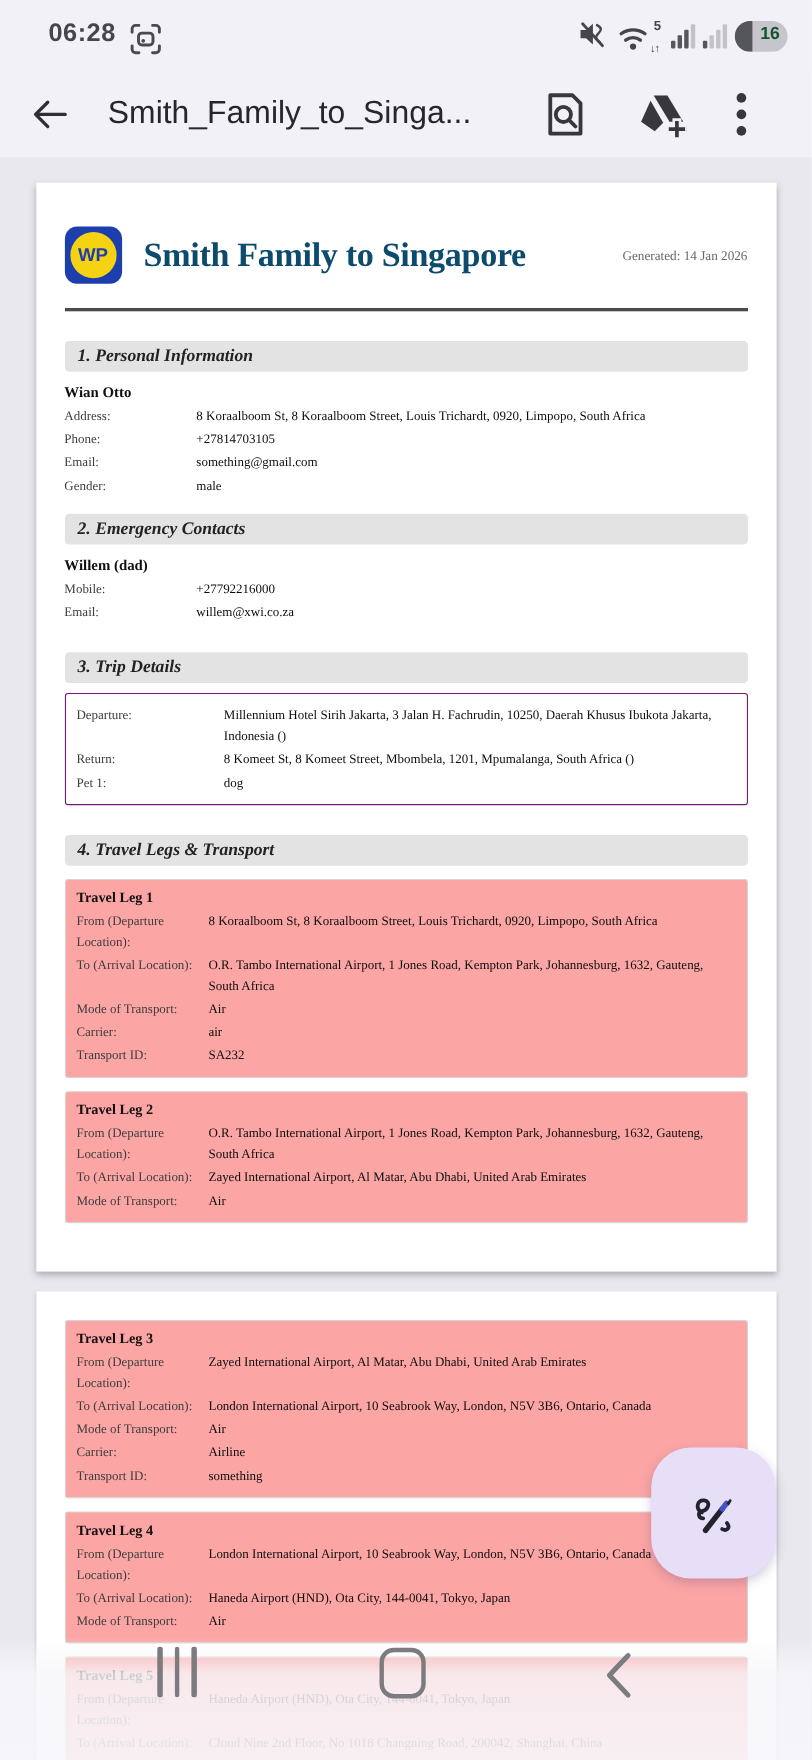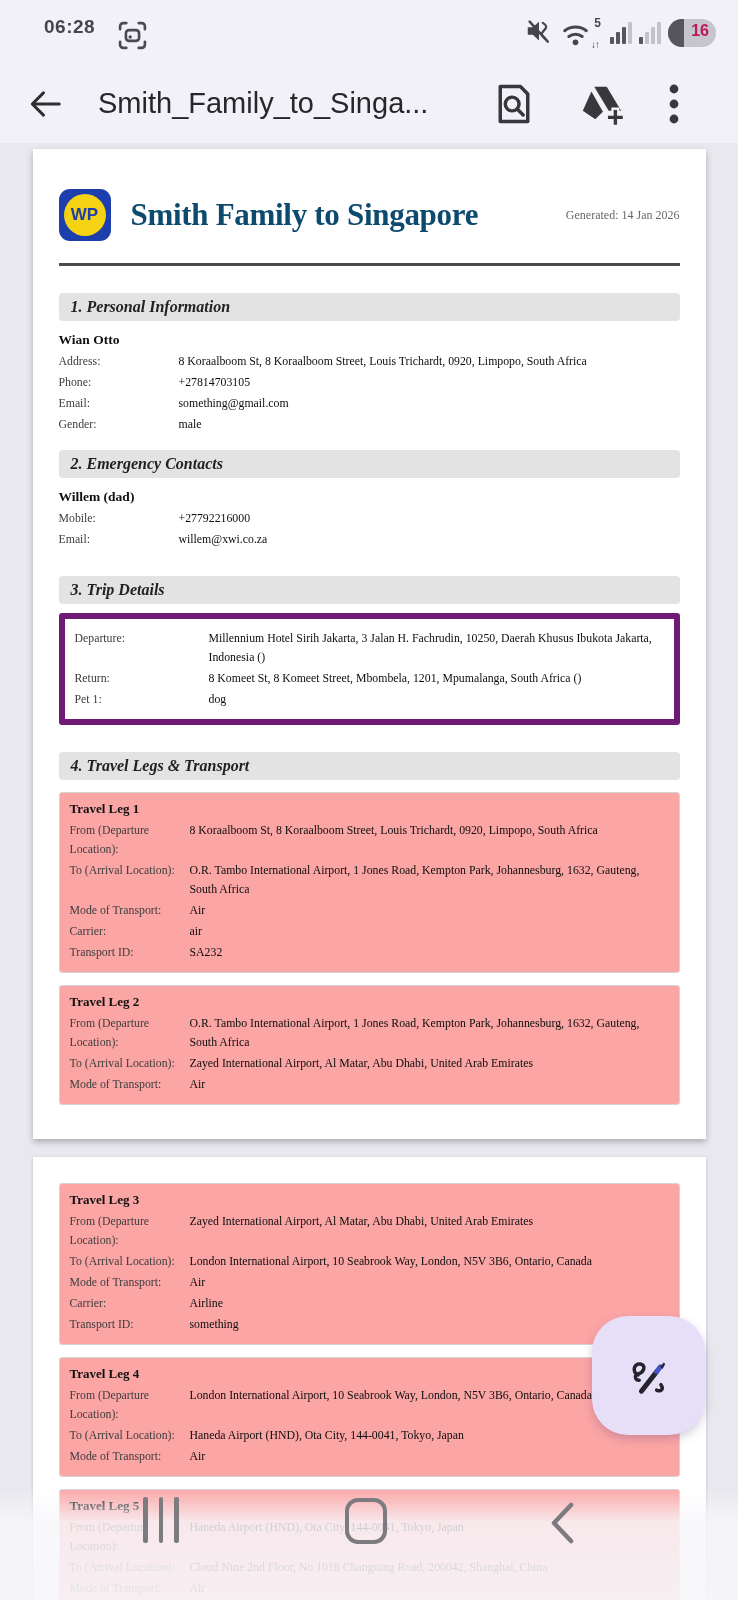--- a/index.html
+++ b/index.html
@@ -1,64 +1,64 @@
 <!DOCTYPE html>
 <html><head>
 <meta charset="utf-8">
 <style>
   html,body{margin:0;padding:0;}
   body{width:738px;height:1600px;position:relative;overflow:hidden;
        background:#f2f1f7;font-family:"Liberation Sans",sans-serif;}
 
   
   .status-bar{position:absolute;top:0;left:0;width:738px;height:64px;background:#f2f1f7;}
-  .sb-time{position:absolute;left:44px;top:16px;font-size:19px;font-weight:700;color:#45454b;letter-spacing:.5px;}
+  .sb-time{position:absolute;left:44px;top:16px;font-size:23px;font-weight:700;color:#45454b;letter-spacing:.5px;}
   .sb-capture{position:absolute;left:117px;top:20px;}
   .sb-right{position:absolute;right:22px;top:15px;display:flex;align-items:center;gap:7px;height:36px;}
   .sig{display:flex;align-items:flex-end;gap:2px;height:22px;}
   .sig i{display:block;width:4px;border-radius:1px;}
   .battery{position:relative;width:48px;height:28px;border-radius:14px;background:#c6c5cc;overflow:hidden;}
   .battery .fill{position:absolute;left:0;top:0;bottom:0;width:16px;background:#55555c;}
-  .battery span{position:absolute;right:7px;top:3px;font-size:16px;font-weight:700;color:#be185d;text-align:right;}
+  .battery span{position:absolute;right:7px;top:3px;font-size:16px;font-weight:700;color:#14532d;text-align:right;}
   .wifi-wrap{position:relative;width:42px;height:34px;}
   .wifi-5{position:absolute;right:2px;top:0;font-size:12px;font-weight:700;color:#45454b;}
   .wifi-arrows{position:absolute;right:4px;bottom:0;font-size:10px;color:#45454b;letter-spacing:-1px;}
 
   
   .app-bar{position:absolute;top:64px;left:0;width:708px;height:79px;background:#f2f1f7;
            display:flex;align-items:center;padding:0 26px;box-sizing:border-box;}
   .ab-title{font-size:29px;color:#27272b;margin-left:34px;flex:1;white-space:nowrap;overflow:hidden;}
   .ab-icons{display:flex;align-items:center;gap:42px;}
 
   
   .doc-area{position:absolute;top:143px;left:0;width:738px;height:1457px;background:#e8e8ee;overflow:hidden;}
   .page{width:673px;margin:0 auto;background:#fff;box-sizing:border-box;
         font-family:"Liberation Serif",serif;color:#101010;}
-  .page1{margin-top:6px;height:990px;padding:40px 26px 0;box-shadow:0 3px 6px rgba(60,60,70,.35);overflow:hidden;}
+  .page1{margin-top:23px;height:990px;padding:40px 26px 0;box-shadow:0 3px 6px rgba(60,60,70,.35);overflow:hidden;}
   .page-gap{height:18px;}
   .page2{height:460px;padding:14px 26px 0;box-shadow:0 1px 3px rgba(60,60,70,.25);overflow:hidden;}
 
   .doc-head{display:flex;align-items:center;}
   .logo{width:52px;height:52px;border-radius:11px;background:#1d3fae;position:relative;flex:0 0 auto;}
   .logo .disc{position:absolute;left:5px;top:5px;width:42px;height:42px;border-radius:50%;background:#f5d312;
               display:flex;align-items:center;justify-content:center;}
   .logo .disc b{color:#1d3fae;font-family:"Liberation Sans",sans-serif;font-size:17px;letter-spacing:0;}
   .doc-title{font-size:31px;font-weight:700;color:#0c4a6e;margin-left:20px;flex:1;letter-spacing:-.3px;}
   .generated{font-size:12px;color:#686868;white-space:nowrap;}
   .divider{height:3px;background:#4a4a4a;margin-top:22px;}
 
   .sec-head{background:#e3e3e3;border-radius:4px;padding:5px 12px;font-size:16px;font-weight:700;
             color:#222;margin-top:27px;font-style:italic;}
   .sec-head.mt-sm{margin-top:16px;}
   .person{font-size:13.5px;font-weight:700;margin:11px 0 4px;}
   .rows{margin-top:2px;}
   .row{display:flex;gap:8px;font-size:11.8px;line-height:19px;margin:2px 0;justify-content:space-between;}
   .row .lbl{flex:0 0 112px;color:#3d3d3d;}
   .row .val{flex:1;color:#0d0d0d;}
-  .box{border:6px solid #701a75;border-radius:3px;padding:8px 10px;margin-top:9px;background:#fff;}
+  .box{border:1px solid #701a75;border-radius:3px;padding:8px 10px;margin-top:9px;background:#fff;}
   .box .row .lbl{flex-basis:126px;}
   .leg{border:1px solid #d5d5d5;border-radius:3px;padding:8px 10px;margin-top:12px;background:#fca5a5;}
   .leg-title{font-size:13px;font-weight:700;margin-bottom:4px;}
 
   
   .fab{position:absolute;left:592px;top:1316px;width:113px;height:119px;border-radius:36px;
        background:#e7def8;box-shadow:0 4px 10px rgba(80,60,120,.25);
        display:flex;align-items:center;justify-content:center;}
 
   

